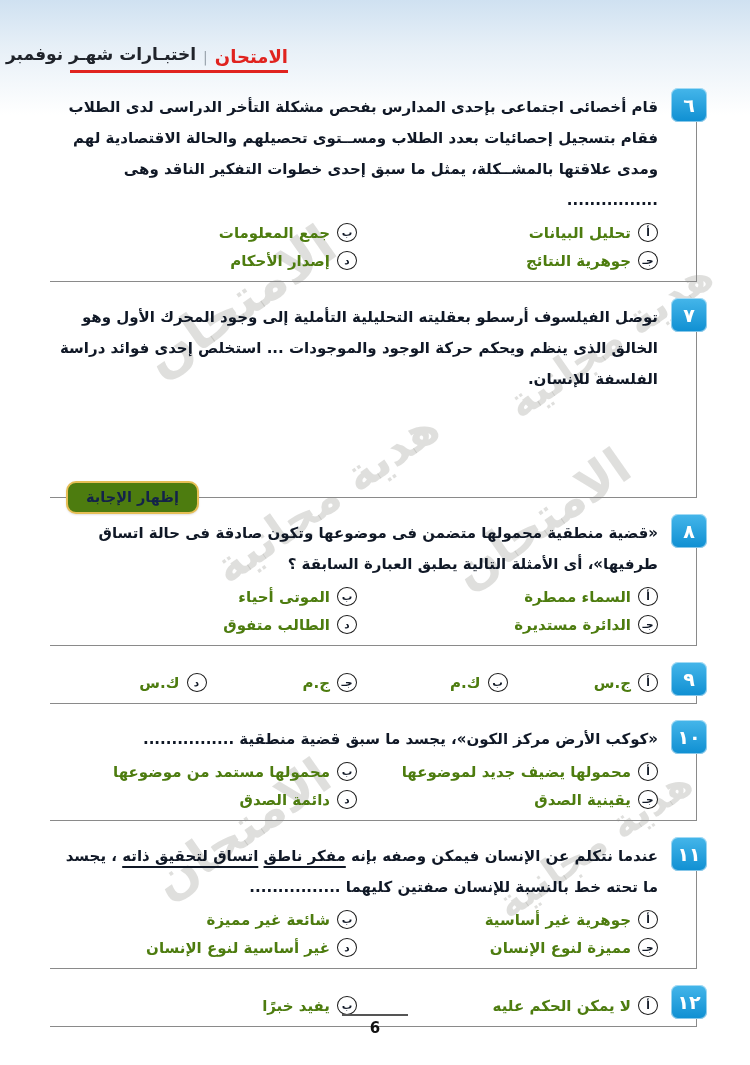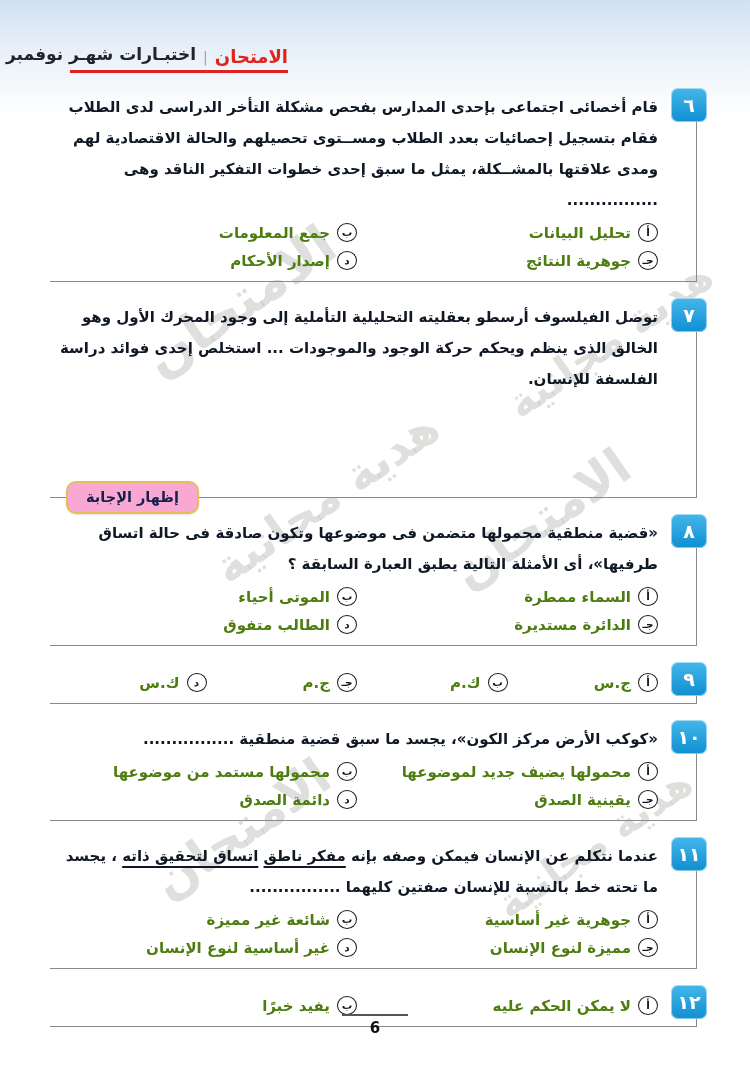--- a/index.html
+++ b/index.html
@@ -67,21 +67,21 @@
     border:1.5px solid #1a1a1a; border-radius:50%;
     display:flex; align-items:center; justify-content:center;
     font-size:10.5px; font-weight:bold; color:#101826; line-height:1;
     background:#ffffff;
   }
   .opt-text { font-weight:bold; font-size:15px; color:#4d7c0f; }
   
   .q7 .q-inner { padding-bottom:102px; }
   .show-answer {
     position:absolute; bottom:-17px; left:16px;
-    background:#f9a8d4;
+    background:#4d7c0f;
     border:2px solid #e6be55;
     border-radius:10px;
     padding:6px 18px 7px 18px;
     font-family:"DejaVu Sans", sans-serif;
     font-weight:bold; font-size:14.5px; color:#13224a;
     cursor:pointer;
     box-shadow:0 1px 2px rgba(0,0,0,0.12);
   }
   
   .footer { position:absolute; bottom:28px; left:0; width:750px; text-align:center; z-index:1; }

